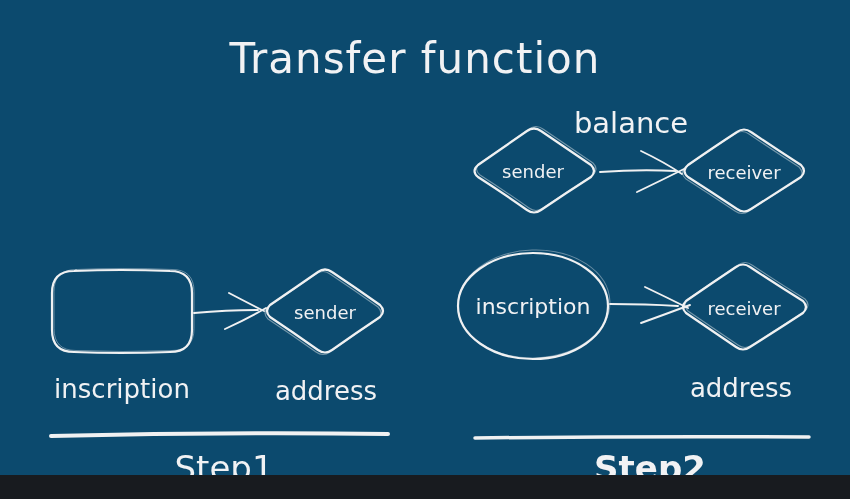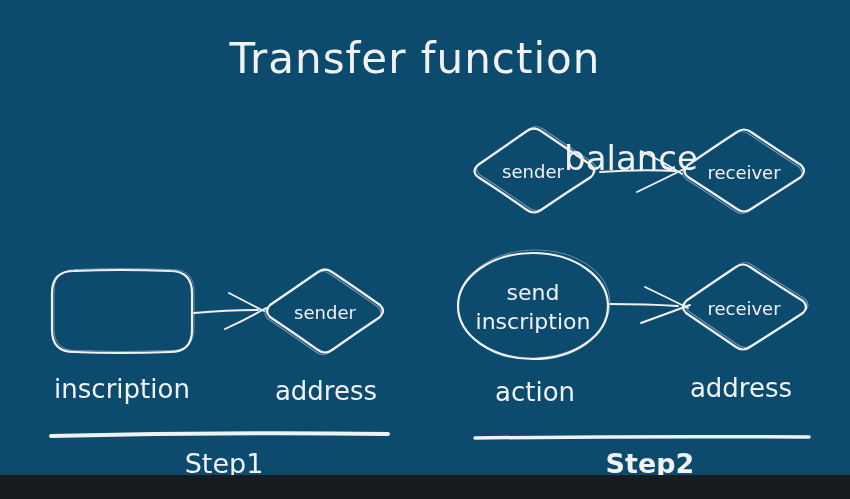--- a/index.html
+++ b/index.html
@@ -15,25 +15,25 @@
     position:absolute;
     color:#f1f2f4;
     white-space:nowrap;
     text-align:center;
     transform:translate(-50%,0);
     -webkit-font-smoothing:antialiased;
   }
   .node-label { transform:translate(-50%,-50%); }
   .two-line { line-height:1.32; }
   .title { font-size:42px; letter-spacing:1px; }
-  .arrow-label { font-size:34px;margin-top:32px; }
+  .arrow-label { font-size:29px; }
   .shape-label { font-size:18px; }
   .shape-label-sm { font-size:22px; }
   .caption { font-size:26px; }
-  .step-label { font-size:27px; }
+  .step-label { font-size:34px; }
 </style>
 </head>
 <body>
 
 <div class="canvas">
 
   <svg class="layer" width="850" height="499" viewBox="0 0 850 499" aria-hidden="true">
     <g fill="none" stroke="#f0f1f2" stroke-width="2.2" stroke-linecap="round" stroke-linejoin="round">
 
       <path id="d-ts" d="M478,165 Q504,147 527,131 Q534,126 541,131 Q566,148 591,165 Q597,171 591,177 Q566,193 541,210 Q534,215 527,210 Q503,193 478,177 Q471,171 478,165 Z"></path>
@@ -84,31 +84,29 @@
   <div class="txt shape-label node-label" style="left:533px; top:171px;">sender</div>
 
   <div class="txt shape-label node-label" style="left:744px; top:172px;">receiver</div>
 
   <div class="txt shape-label node-label two-line" style="left:122px; top:311px;">
   </div>
 
   <div class="txt shape-label node-label" style="left:325px; top:312px;">sender</div>
 
   <div class="txt shape-label-sm node-label two-line" style="left:533px; top:307px;">
-    <div>send</div>
     <div>inscription</div>
   </div>
 
   <div class="txt shape-label node-label" style="left:744px; top:308px;">receiver</div>
 
   <div class="txt caption" style="left:122px; top:374px;">inscription</div>
 
   <div class="txt caption" style="left:326px; top:376px;">address</div>
 
-  <div class="txt caption" style="left:535px; top:377px;">action</div>
 
   <div class="txt caption" style="left:741px; top:373px;">address</div>
 
   <div class="txt step-label" style="left:224px; top:448px;">Step1</div>
 
   <div class="txt step-label" style="left:650px; top:448px;font-weight:bold;">Step2</div>
 
 </div>
 
 </body></html>

